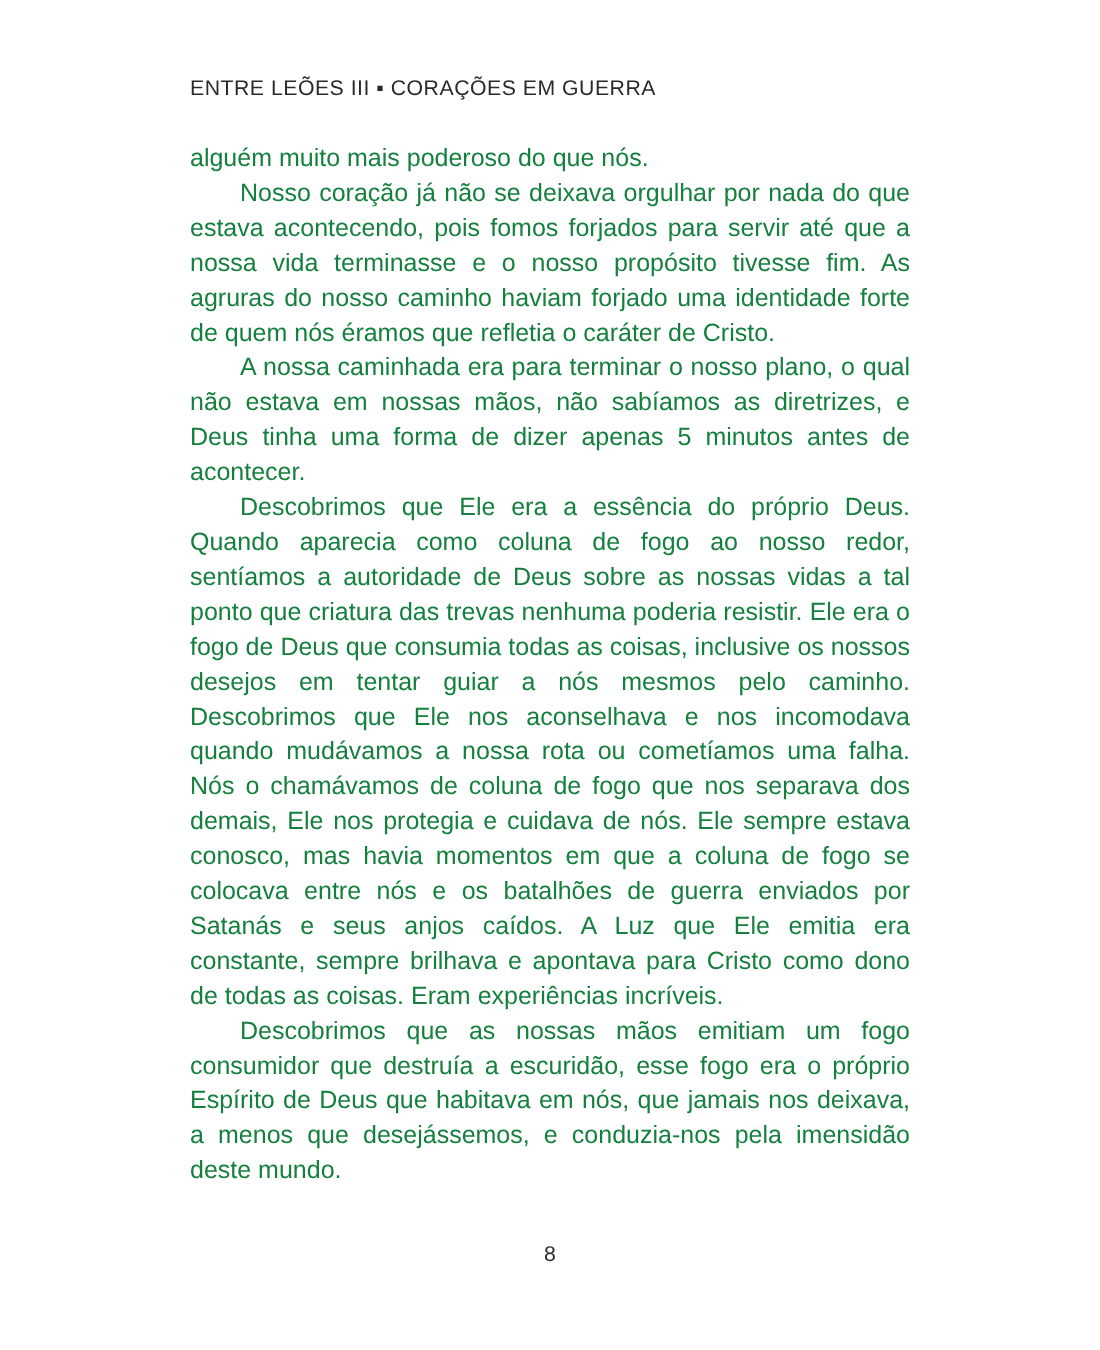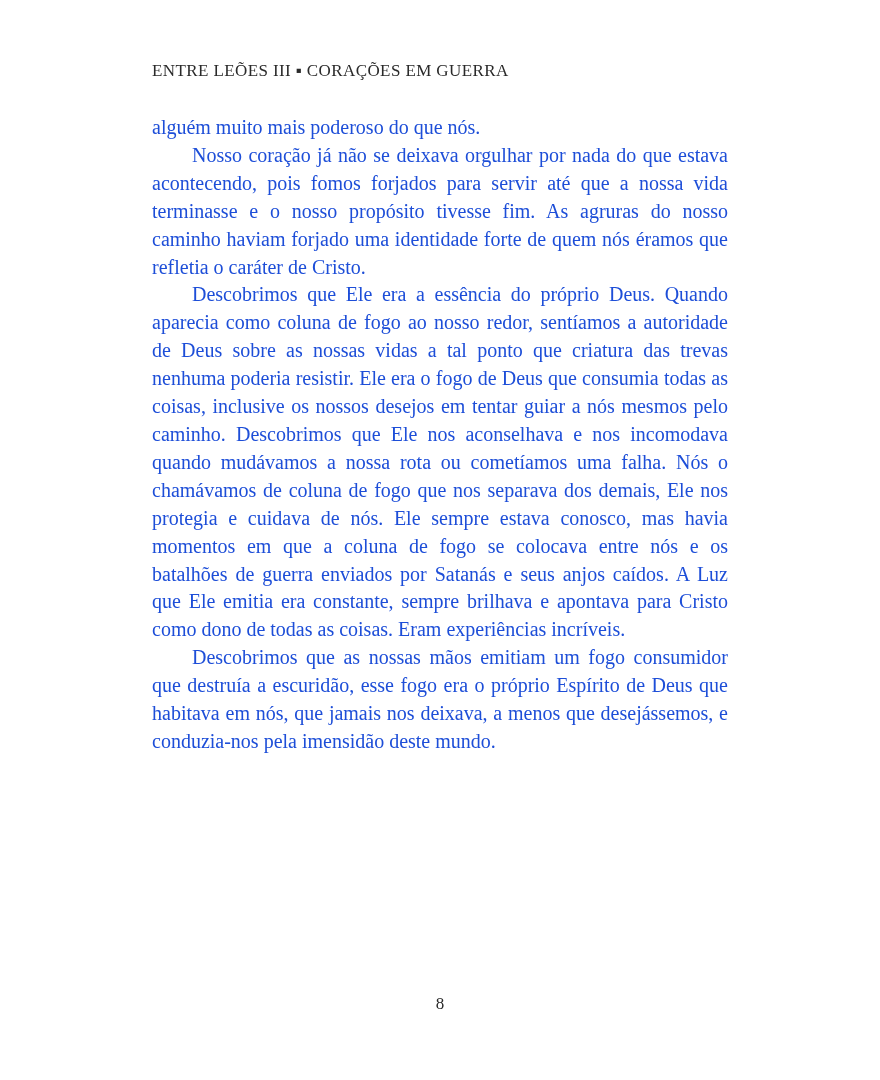--- a/index.html
+++ b/index.html
@@ -5,42 +5,42 @@
   html, body {
     margin: 0;
     padding: 0;
     background: #ffffff;
   }
   .page {
     position: relative;
     width: 880px;
     height: 1080px;
     background: #ffffff;
-    font-family: Liberation Serif, serif;
+    font-family: Liberation Sans, sans-serif;
     color: #262626;
     overflow: hidden;
   }
   .running-header {
     position: absolute;
     left: 152px;
     top: 61px;
     font-size: 17px;
     letter-spacing: 0.4px;
     white-space: nowrap;
     color: #2a2a2a;
   }
   .body-text {
     position: absolute;
     left: 152px;
     top: 114px;
     width: 576px;
     font-size: 20px;
     line-height: 27.9px;
     text-align: justify;
-    color: #1d4ed8;
+    color: #15803d;
   }
   .body-text p {
     margin: 0;
     padding: 0;
     text-indent: 40px;
   }
   .body-text p.no-indent {
     text-indent: 0;
   }
   .page-number {
@@ -56,19 +56,20 @@
 </head>
 <body>
 
 <div class="page">
 
   <div class="running-header">ENTRE LEÕES III ▪ CORAÇÕES EM GUERRA</div>
 
   <div class="body-text">
     <p class="no-indent">alguém muito mais poderoso do que nós.</p>
     <p>Nosso coração já não se deixava orgulhar por nada do que estava acontecendo, pois fomos forjados para servir até que a nossa vida terminasse e o nosso propósito tivesse fim. As agruras do nosso caminho haviam forjado uma identidade forte de quem nós éramos que refletia o caráter de Cristo.</p>
+    <p>A nossa caminhada era para terminar o nosso plano, o qual não estava em nossas mãos, não sabíamos as diretrizes, e Deus tinha uma forma de dizer apenas 5 minutos antes de acontecer.</p>
     <p>Descobrimos que Ele era a essência do próprio Deus. Quando aparecia como coluna de fogo ao nosso redor, sentíamos a autoridade de Deus sobre as nossas vidas a tal ponto que criatura das trevas nenhuma poderia resistir. Ele era o fogo de Deus que consumia todas as coisas, inclusive os nossos desejos em tentar guiar a nós mesmos pelo caminho. Descobrimos que Ele nos aconselhava e nos incomodava quando mudávamos a nossa rota ou cometíamos uma falha. Nós o chamávamos de coluna de fogo que nos separava dos demais, Ele nos protegia e cuidava de nós. Ele sempre estava conosco, mas havia momentos em que a coluna de fogo se colocava entre nós e os batalhões de guerra enviados por Satanás e seus anjos caídos. A Luz que Ele emitia era constante, sempre brilhava e apontava para Cristo como dono de todas as coisas. Eram experiências incríveis.</p>
     <p>Descobrimos que as nossas mãos emitiam um fogo consumidor que destruía a escuridão, esse fogo era o próprio Espírito de Deus que habitava em nós, que jamais nos deixava, a menos que desejássemos, e conduzia-nos pela imensidão deste mundo.</p>
   </div>
 
   <div class="page-number">8</div>
 
 </div>
 
 </body></html>

